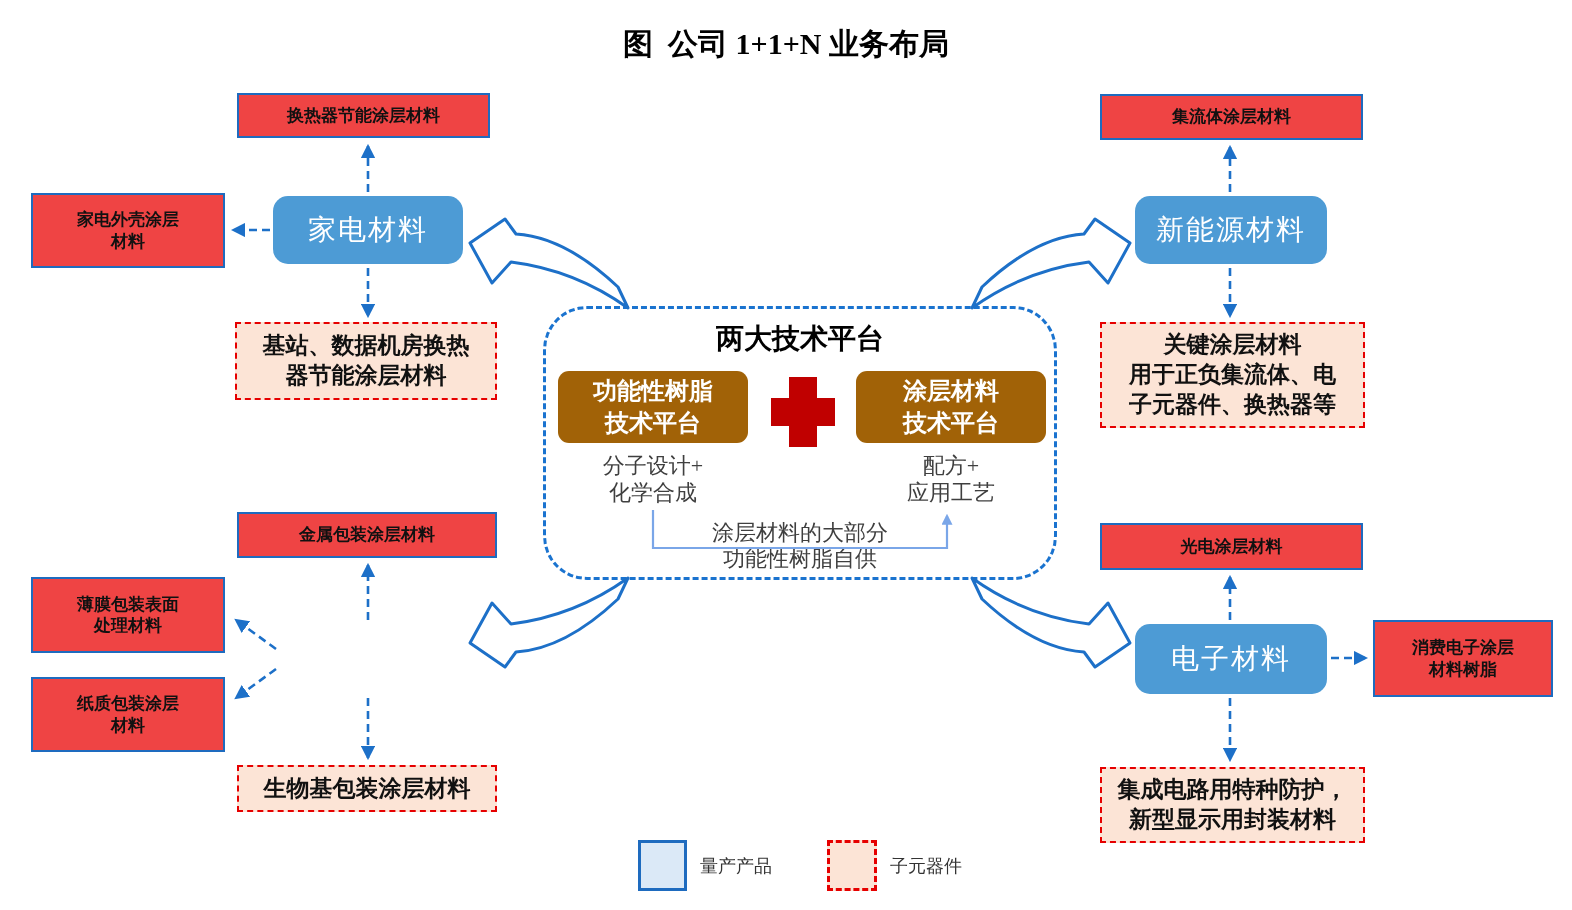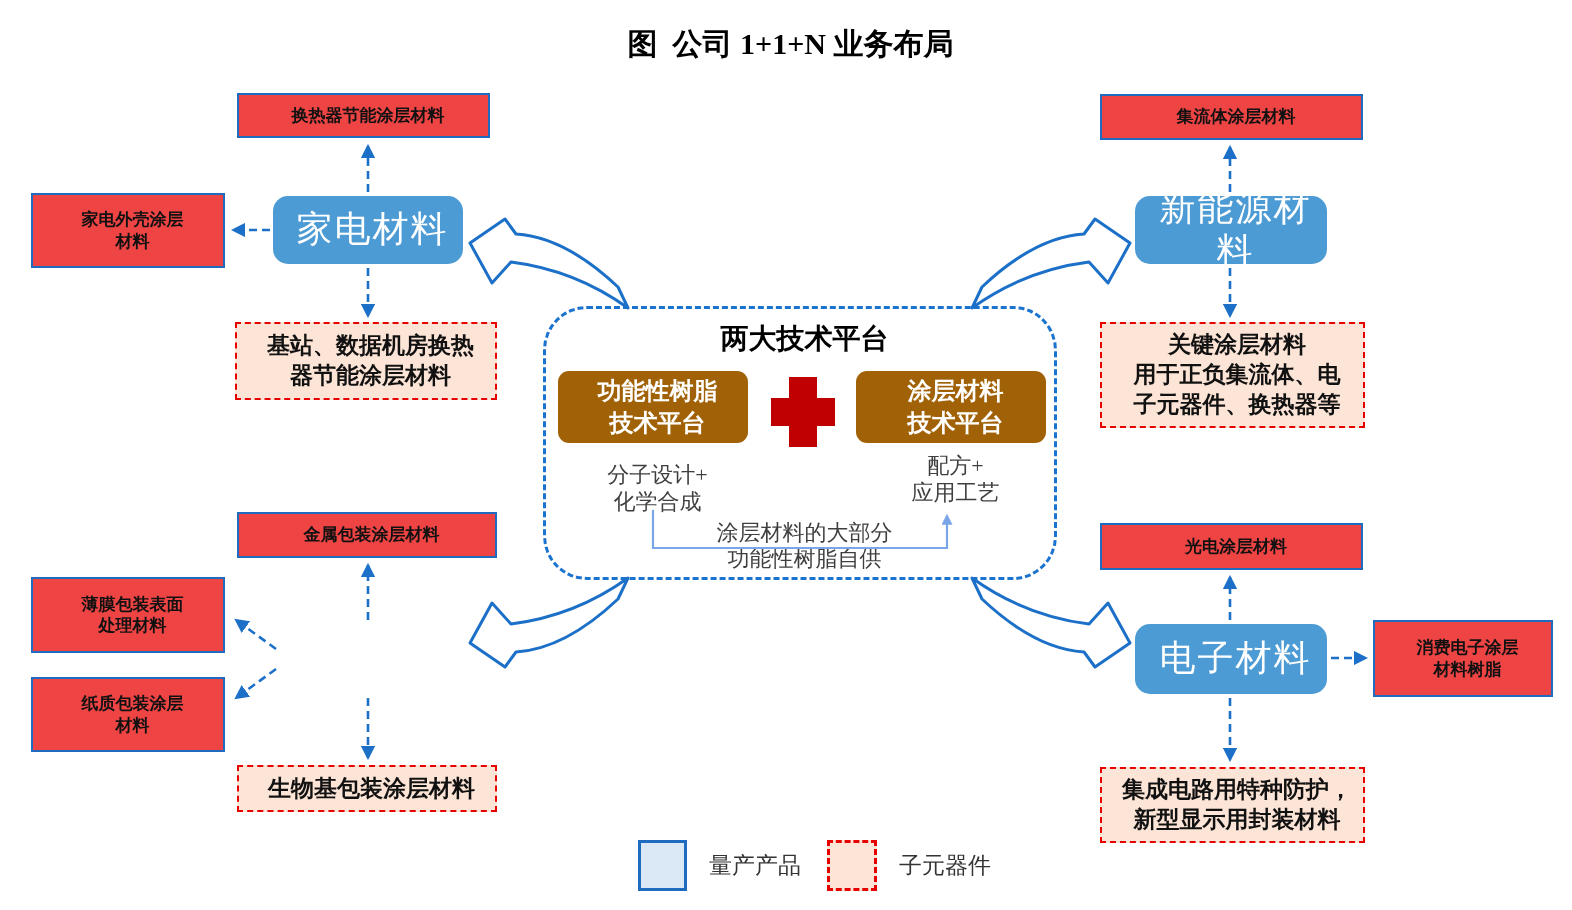--- a/index.html
+++ b/index.html
@@ -1,57 +1,57 @@
 <!DOCTYPE html>
 <html><head>
 <meta charset="utf-8">
 <style>
   html,body{margin:0;padding:0;background:#ffffff;}
   #canvas{
     position:relative;width:1572px;height:910px;background:#ffffff;overflow:hidden;
     font-family:"Liberation Serif", serif;
   }
-  .abs{position:absolute;box-sizing:border-box;padding-left:9px;}
+  .abs{position:absolute;box-sizing:border-box;}
   .center{display:flex;align-items:center;justify-content:center;text-align:center;}
   .pre{white-space:pre-line;}
   #title{
     left:0;top:22px;width:1572px;height:44px;
     font-size:30px;font-weight:bold;color:#000;white-space:pre;
   }
   .lightbox{
     background:#ef4444;border:2.5px solid #1e6bbf;
     font-size:17px;font-weight:bold;color:#111;line-height:1.25;
   }
   .pinkbox{
     background:#fce4d6;border:2.5px dashed #e60000;
     font-size:23px;font-weight:bold;color:#111;line-height:1.3;
   }
   .hub{
     background:#4d9bd5;border-radius:15px;color:#ffffff;
-    font-size:36px;letter-spacing:2px;line-height:1.2;
+    font-size:28px;letter-spacing:2px;line-height:1.2;
   }
   .platform{
     background:#a16207;border-radius:11px;color:#ffffff;
     font-size:24px;font-weight:bold;line-height:1.35;
   }
   #central-rect{
     left:543px;top:306px;width:514px;height:274px;
     border:3px dashed #1a73cf;border-radius:44px;background:transparent;
   }
   #central-title{
     left:543px;top:320px;width:514px;height:38px;
     font-size:28px;font-weight:bold;color:#000;
   }
   .subtext{
     font-size:22px;color:#3f3f3f;line-height:1.25;
   }
   #note-text{
     font-size:22px;color:#3f3f3f;line-height:1.18;
   }
-  .legend-label{font-size:23px;color:#333;justify-content:flex-start;}
+  .legend-label{font-size:18px;color:#333;justify-content:flex-start;}
   #legend-swatch-mass{
     left:638px;top:840px;width:49px;height:51px;
     background:#dbe9f7;border:3px solid #1e6bbf;
   }
   #legend-swatch-research{
     left:827px;top:840px;width:50px;height:51px;
     background:#fce4d6;border:3px dashed #e60000;
   }
   svg#connector-layer{position:absolute;left:0;top:0;pointer-events:none;}
 </style>
@@ -88,21 +88,21 @@
 材料树脂</div>
   <div class="abs center pinkbox pre" style="left:1100px;top:767px;width:265px;height:76px;">集成电路用特种防护，
 新型显示用封装材料</div>
 
   <div id="central-rect" class="abs"></div>
   <div id="central-title" class="abs center">两大技术平台</div>
   <div class="abs center platform pre" style="left:558px;top:371px;width:190px;height:72px;">功能性树脂
 技术平台</div>
   <div class="abs center platform pre" style="left:856px;top:371px;width:190px;height:72px;">涂层材料
 技术平台</div>
-  <div class="abs center subtext pre" style="left:553px;top:450px;width:200px;height:58px;margin-top:9px;">分子设计+
+  <div class="abs center subtext pre" style="left:553px;top:450px;width:200px;height:58px;">分子设计+
 化学合成</div>
   <div class="abs center subtext pre" style="left:851px;top:450px;width:200px;height:58px;">配方+
 应用工艺</div>
   <div id="note-text" class="abs center pre" style="left:650px;top:518px;width:300px;height:56px;">涂层材料的大部分
 功能性树脂自供</div>
 
   <div id="legend-swatch-mass" class="abs"></div>
   <div class="abs center legend-label" style="left:700px;top:840px;width:140px;height:51px;">量产产品</div>
   <div id="legend-swatch-research" class="abs"></div>
   <div class="abs center legend-label" style="left:890px;top:840px;width:140px;height:51px;">子元器件</div>

